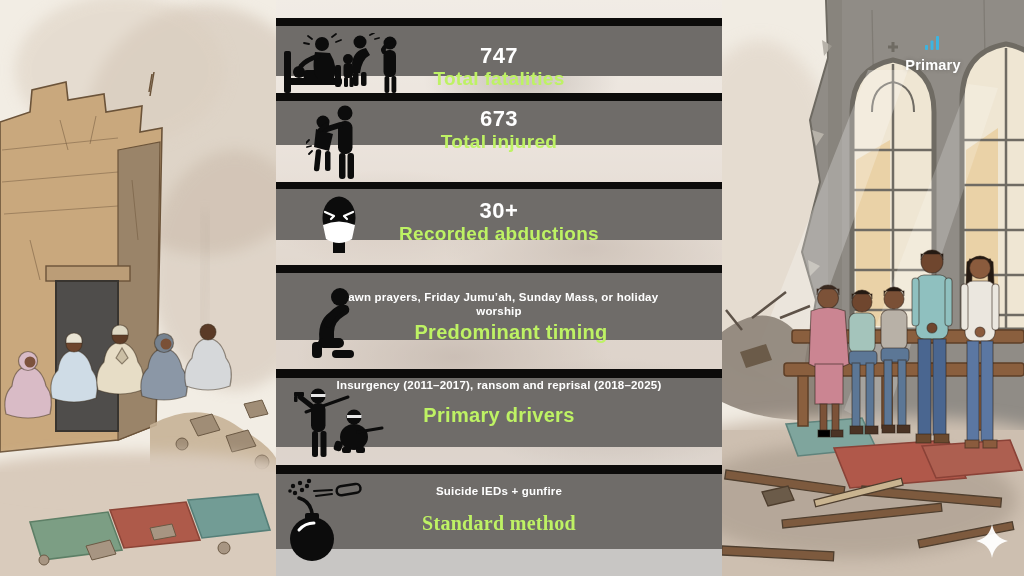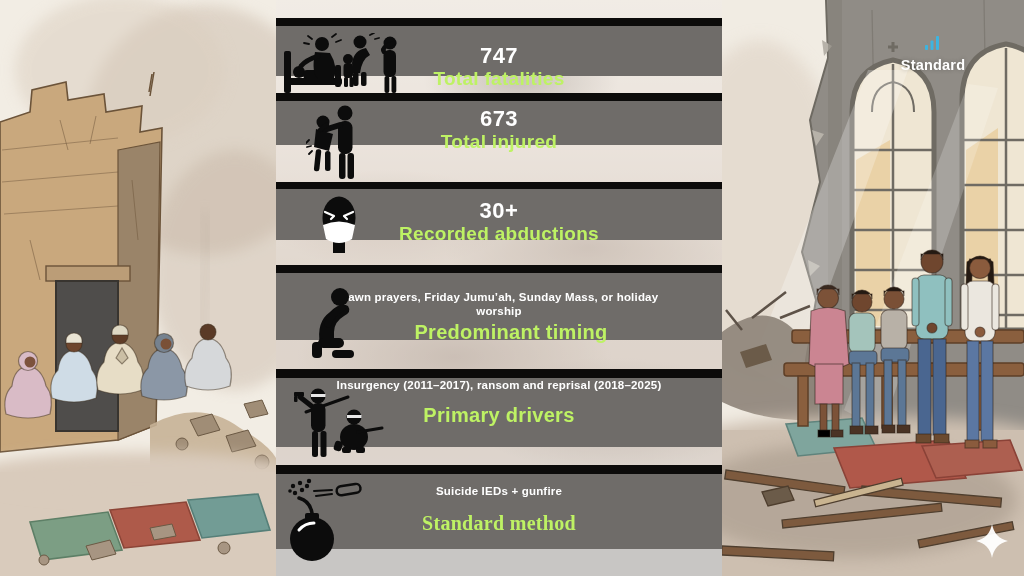--- a/index.html
+++ b/index.html
@@ -268,21 +268,21 @@
   </div>
 
   <div class="logo">
     <svg class="logo-mark" width="16" height="15" viewBox="0 0 16 15">
       <g fill="#3db4e0">
           <rect x="0" y="9" width="3" height="5" rx="1"></rect>
           <rect x="5.5" y="4.5" width="3" height="9.5" rx="1"></rect>
           <rect x="11" y="0" width="3" height="14" rx="1"></rect>
         </g>
     </svg>
-    <span class="logo-text">Standard</span>
+    <span class="logo-text">Primary</span>
   </div>
 
   <div class="panel">
     <div class="bar b1"></div>
     <div class="band band1">
       <span class="stat-value">747</span>
       <span class="stat-label">Total fatalities</span>
     </div>
 
     <div class="bar b2"></div>

